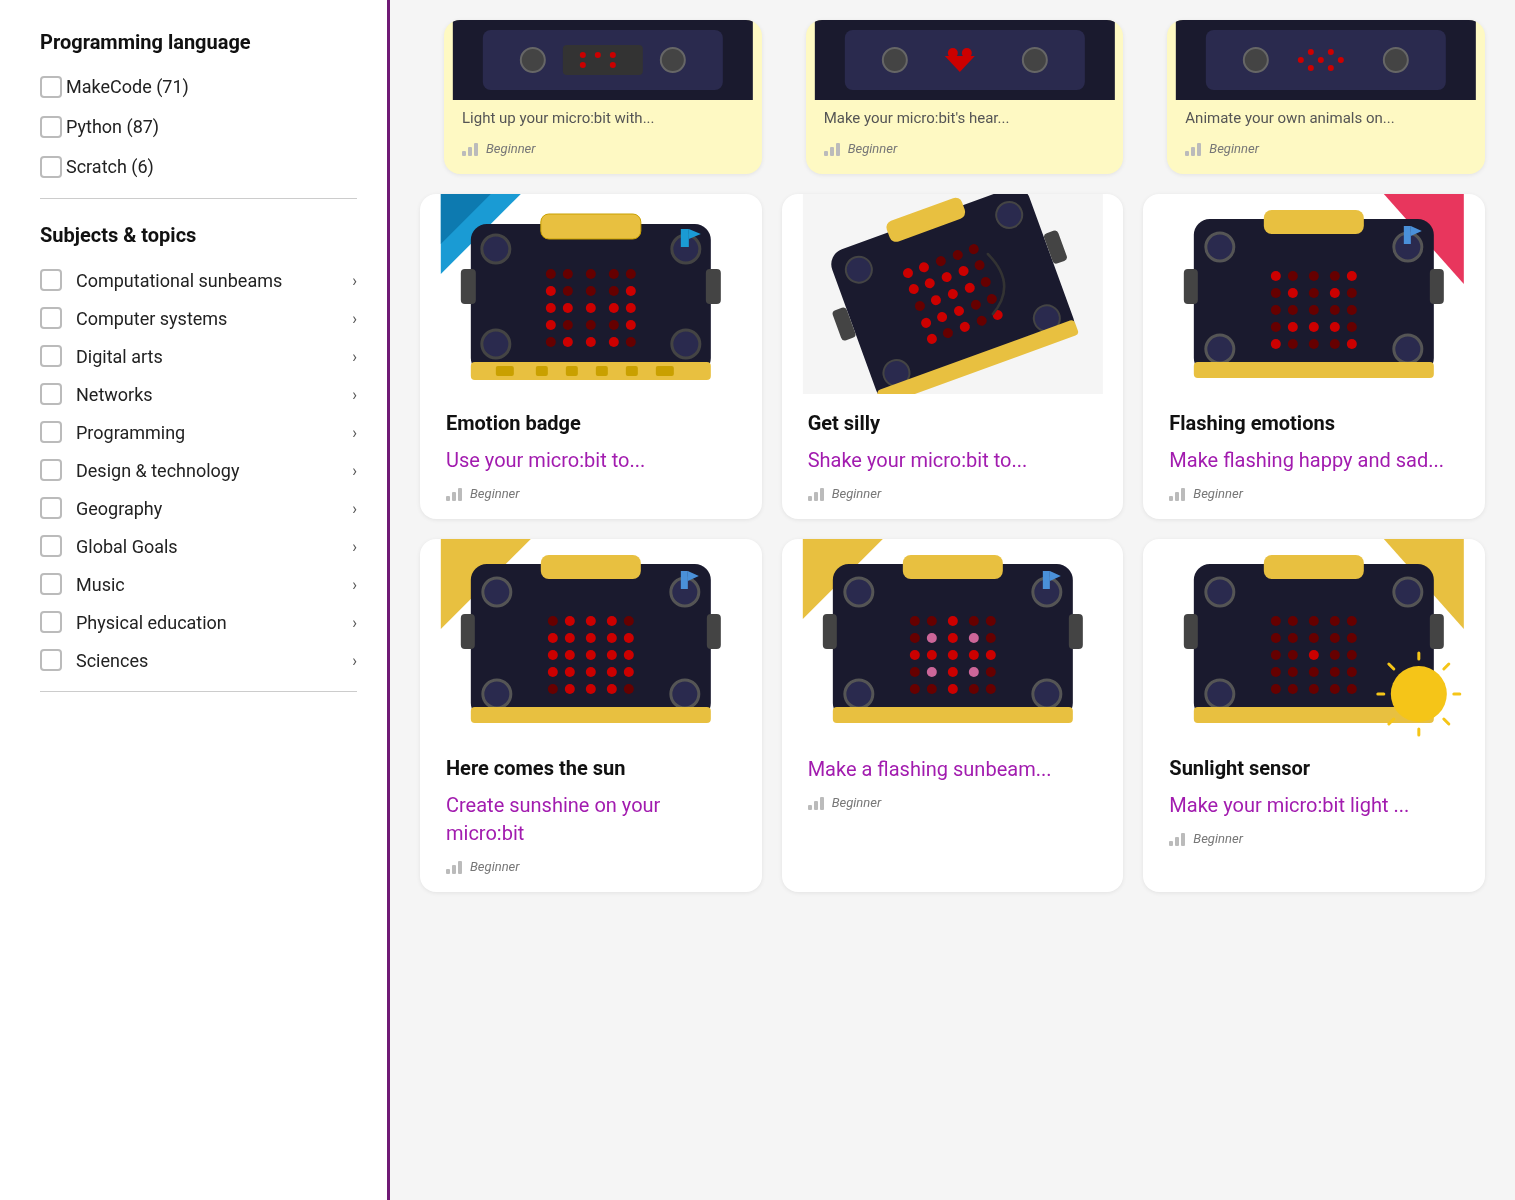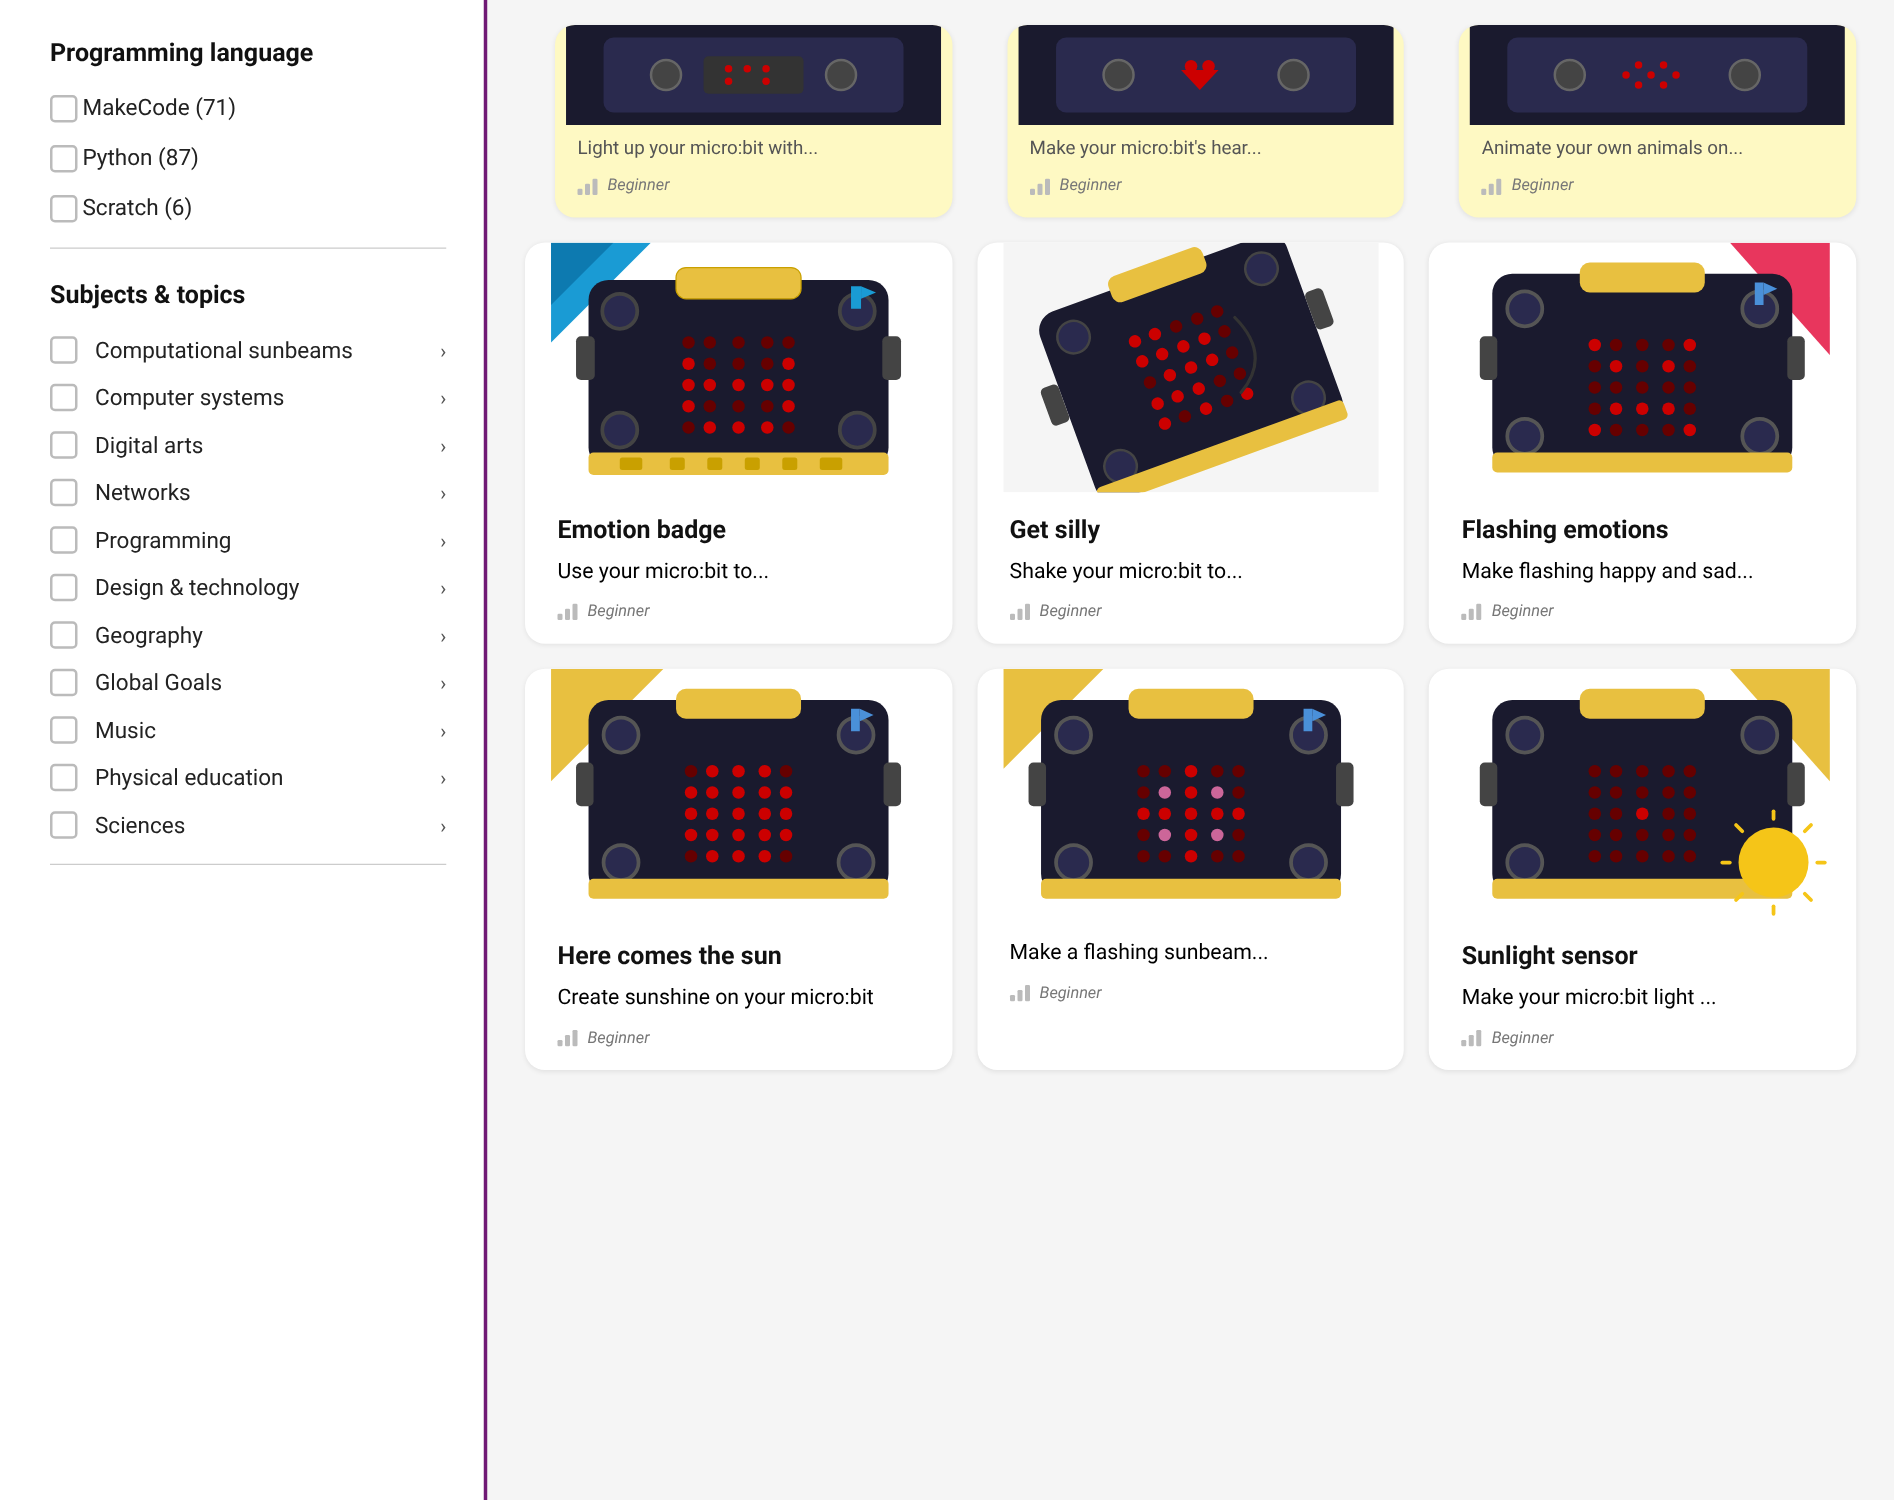--- a/index.html
+++ b/index.html
@@ -109,22 +109,22 @@
       padding: 16px 26px 18px;
     }
     .card-title {
       font-size: 20px;
       font-weight: 700;
       color: #111;
       margin-bottom: 10px;
       line-height: 1.3;
     }
     .card-desc {
-      font-size: 17px;
-      color: #000000;
+      font-size: 20px;
+      color: #a21caf;
       margin-bottom: 12px;
       line-height: 1.4;
     }
     .card-footer {
       display: flex;
       align-items: center;
       gap: 8px;
       font-style: italic;
     }
     .difficulty-icon {

